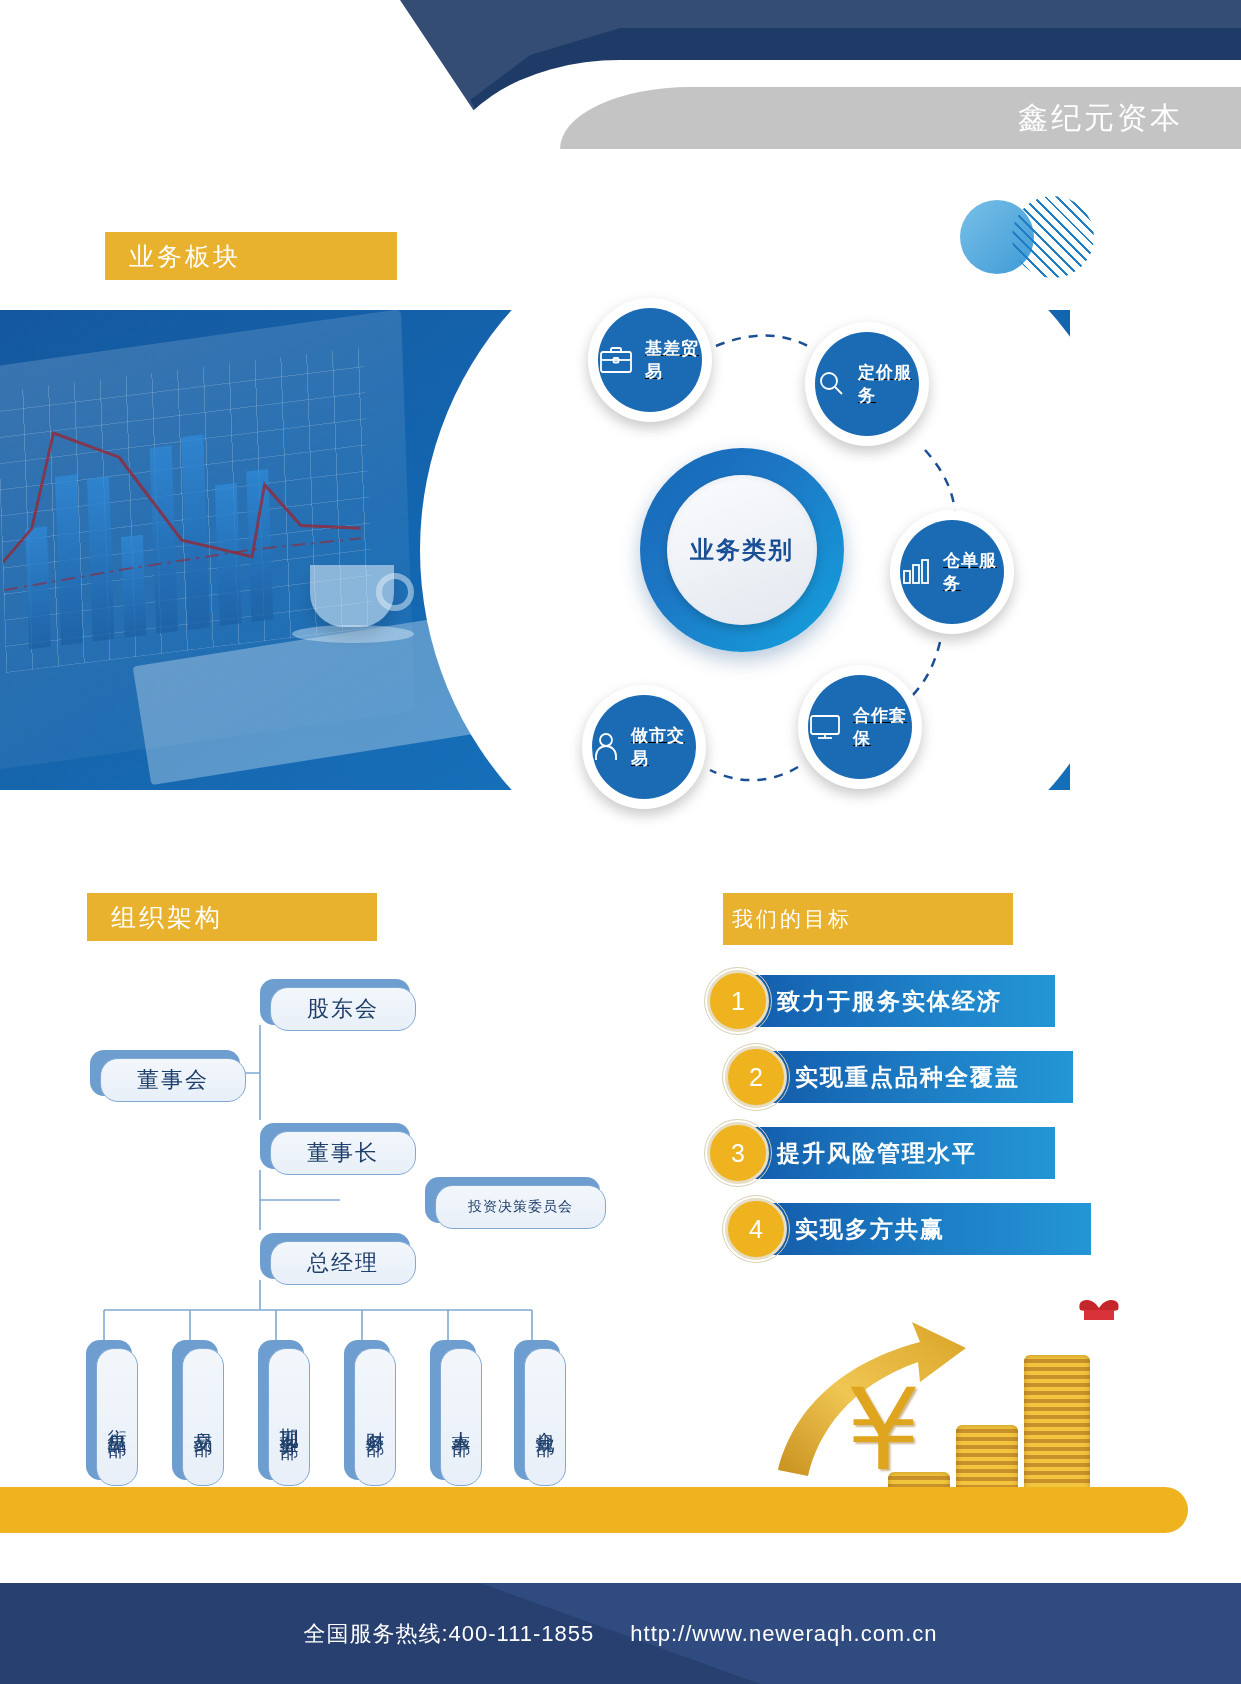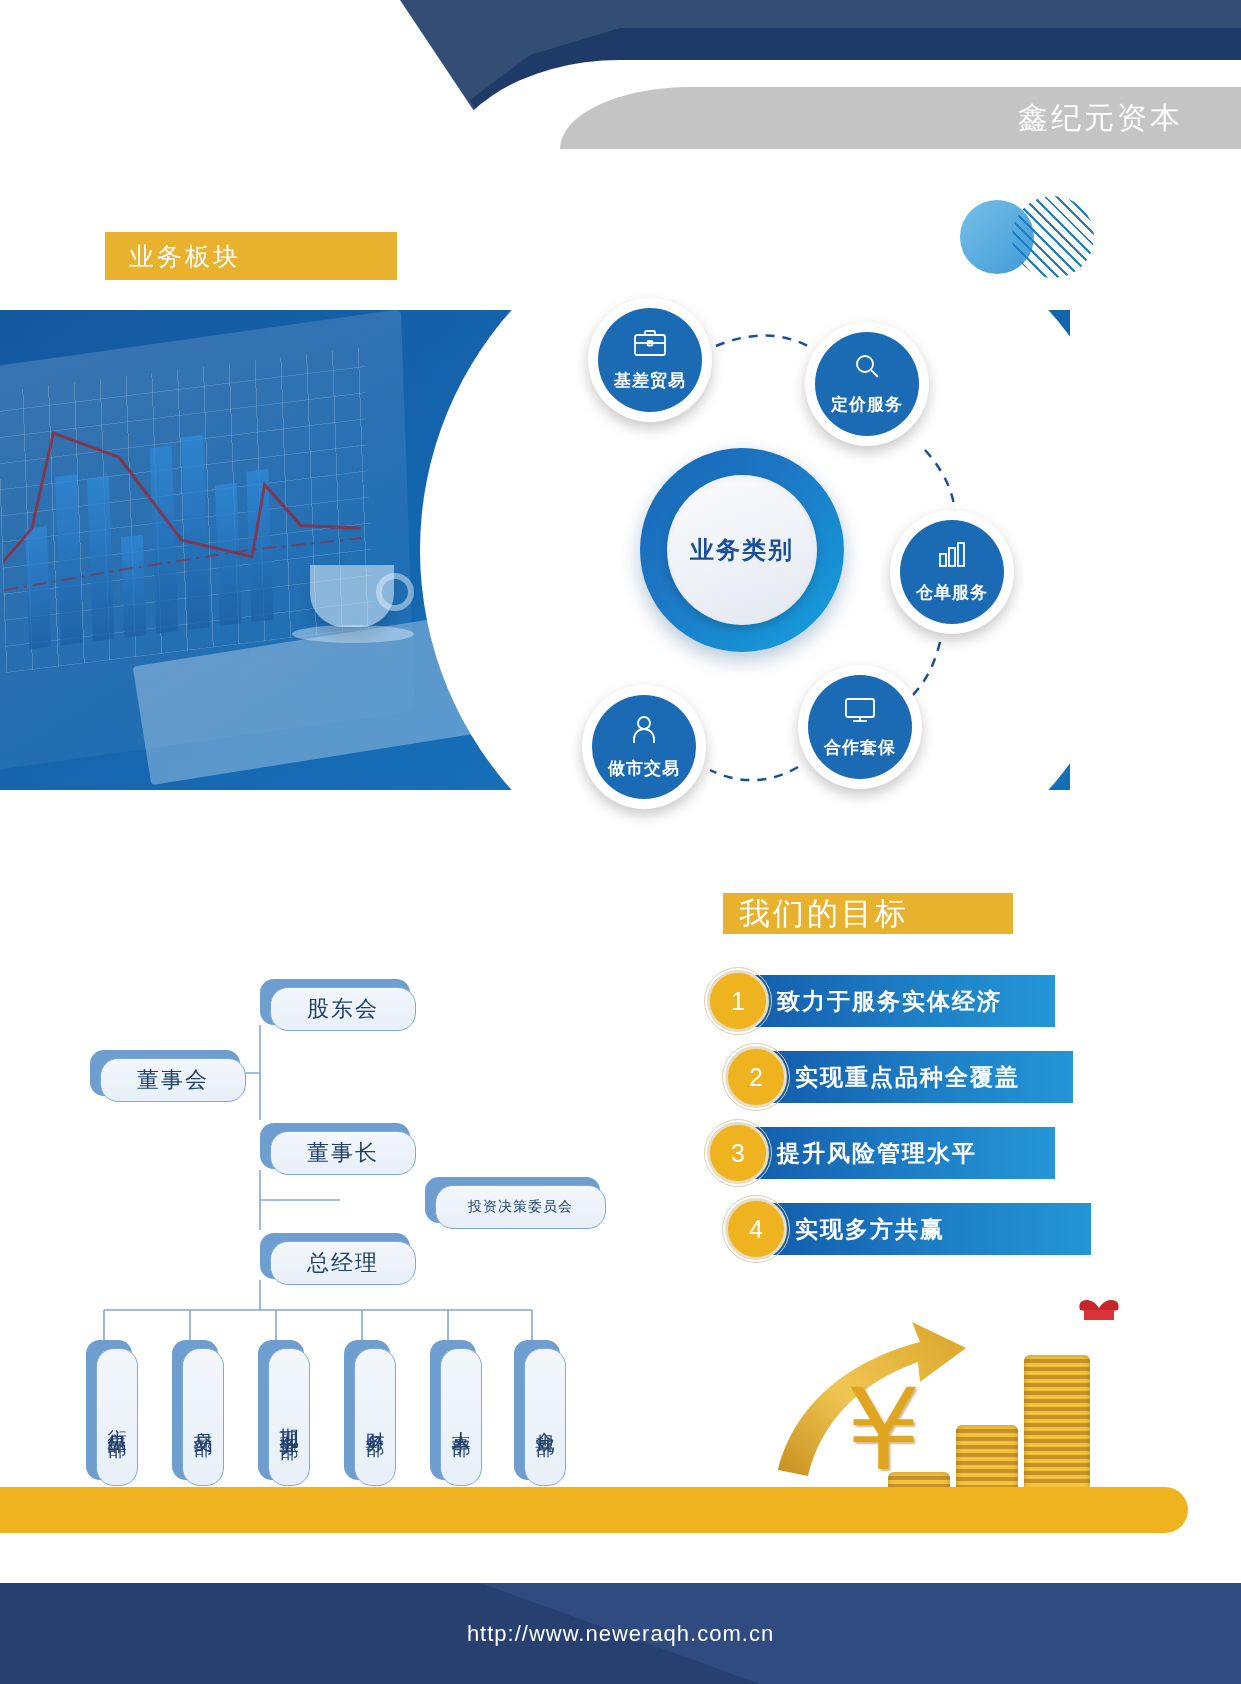--- a/index.html
+++ b/index.html
@@ -39,21 +39,21 @@
   }
 
   
   .badge {
     position: absolute; background: #e9b22e;
     color: #fff; display: flex; align-items: center;
     letter-spacing: 3px;
   }
   .badge.b1 { left: 105px; top: 232px; width: 292px; height: 48px; padding-left: 24px; font-size: 25px; }
   .badge.b2 { left: 87px; top: 893px; width: 290px; height: 48px; padding-left: 24px; font-size: 25px; }
-  .badge.b3 { left: 723px; top: 893px; width: 290px; height: 41px; padding-left: 16px; font-size: 31px; }
+  .badge.b3 { left: 723px; top: 893px; width: 290px; height: 52px; padding-left: 9px; font-size: 21px; }
 
   
   .decor-circle {
     position: absolute; left: 960px; top: 200px; width: 74px; height: 74px;
     border-radius: 50%;
     background: linear-gradient(135deg, #78c0e8, #3f9bd6);
   }
   .decor-hatch {
     position: absolute; left: 1012px; top: 196px; width: 82px; height: 82px;
     border-radius: 50%;
@@ -121,22 +121,23 @@
   .diagram { position: absolute; left: 540px; top: 280px; width: 540px; height: 560px; }
   .node {
     position: absolute; width: 124px; height: 124px; border-radius: 50%;
     background: #ffffff;
     box-shadow: 0 6px 14px rgba(0,0,0,.22);
     display: flex; align-items: center; justify-content: center;
   }
   .node-inner {
     width: 104px; height: 104px; border-radius: 50%;
     background: #1a6ab4;
-    display: flex; flex-direction: column; align-items: center; justify-content: center;
+    display: flex; flex-direction: row; align-items: center; justify-content: center;
     gap: 11px;
+    text-decoration: underline;
   }
   .node-inner .lbl { color: #fff; font-size: 17px; letter-spacing: 1px; font-weight: bold; }
   .node svg { display: block; }
   .n1 { left: 48px;  top: 18px;  }
   .n2 { left: 265px; top: 42px;  }
   .n3 { left: 350px; top: 230px; }
   .n4 { left: 258px; top: 385px; }
   .n5 { left: 42px;  top: 405px; }
 
   .hub {
@@ -353,20 +354,23 @@
           <svg width="28" height="32" viewBox="0 0 28 32" fill="none" stroke="#fff" stroke-width="1.8">
             <circle cx="14" cy="9" r="6"></circle>
             <path d="M4 29v-4a10 10 0 0 1 20 0v4"></path>
           </svg>
         </span>
         <span class="lbl">做市交易</span>
       </div>
     </div>
   </div>
 
+  <div class="badge b2">
+    <span>组织架构</span>
+  </div>
 
   <div class="badge b3">
     <span>我们的目标</span>
   </div>
 
   <div class="org">
     <svg class="org-lines" viewBox="0 0 560 460">
       <g stroke="#7fa9d4" stroke-width="1.6" fill="none">
         <line x1="180" y1="60" x2="180" y2="155"></line>
         <line x1="112" y1="108" x2="180" y2="108"></line>
@@ -461,17 +465,18 @@
       <path d="M35 12 C28 0 12 2 16 14 L35 18 L54 14 C58 2 42 0 35 12 Z" fill="#c4262b"></path>
       <rect x="20" y="14" width="30" height="10" fill="#d9333a"></rect>
     </svg>
   </div>
 
   <div class="yellow-bar"></div>
 
   <div class="footer">
     <div class="footer-shade"></div>
     <div class="footer-text">
+      <span>全国服务热线:400-111-1855</span>
       <span>http://www.neweraqh.com.cn</span>
     </div>
   </div>
 
 </div>
 
 </body></html>

